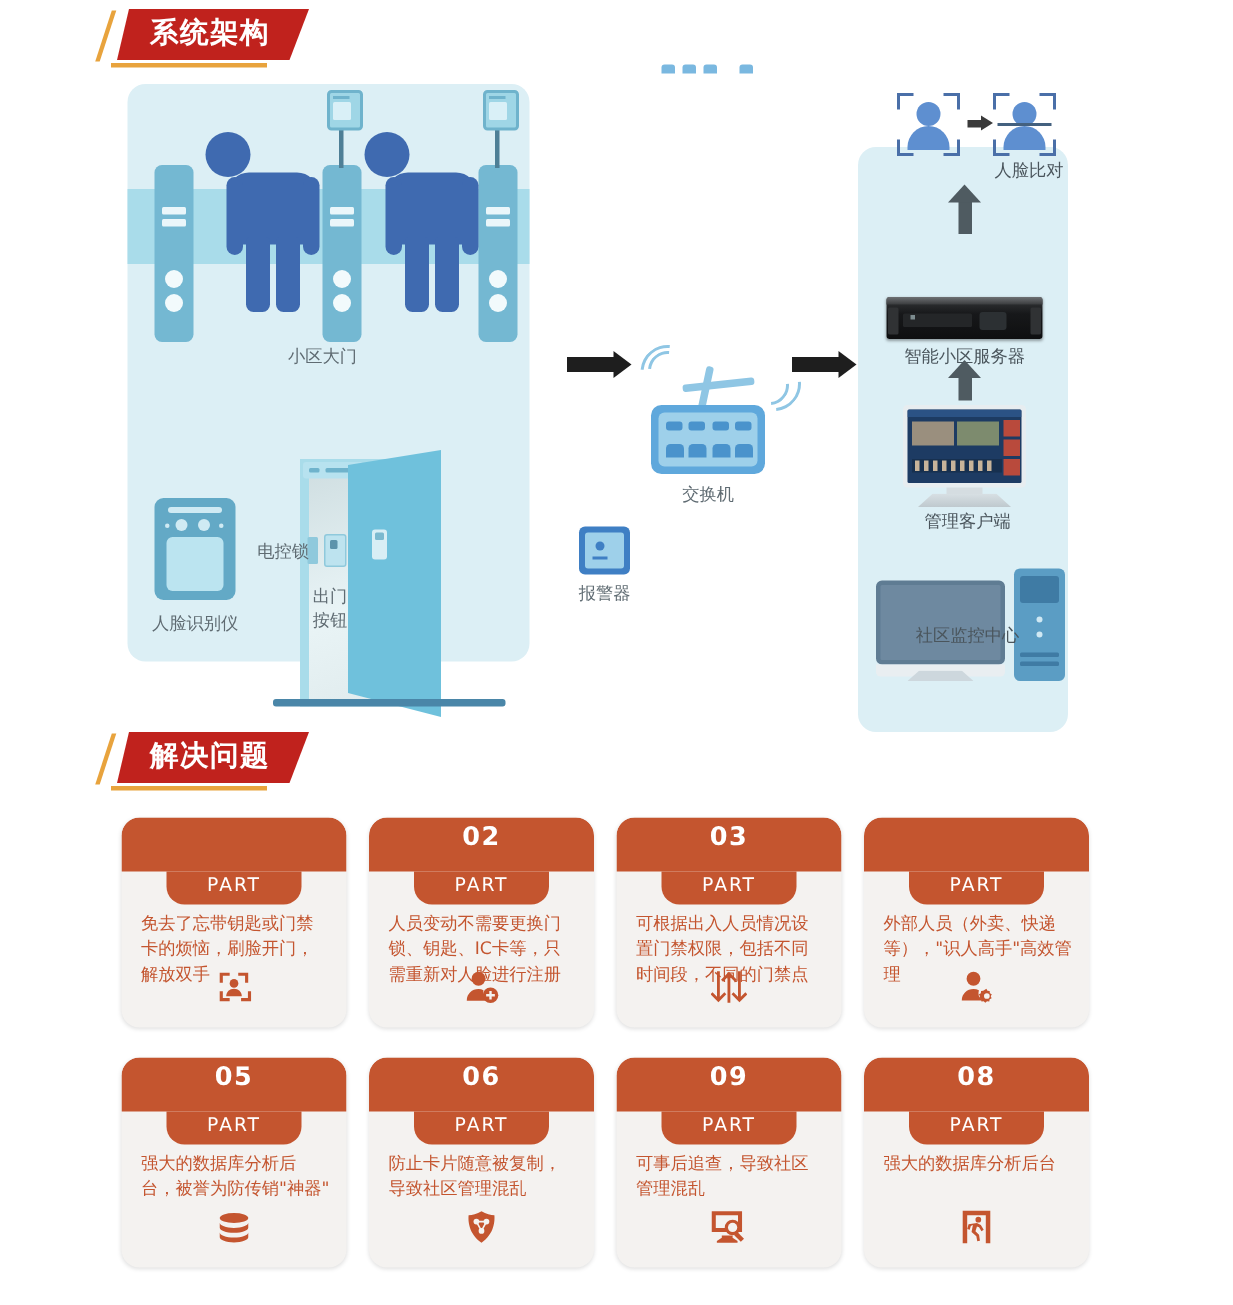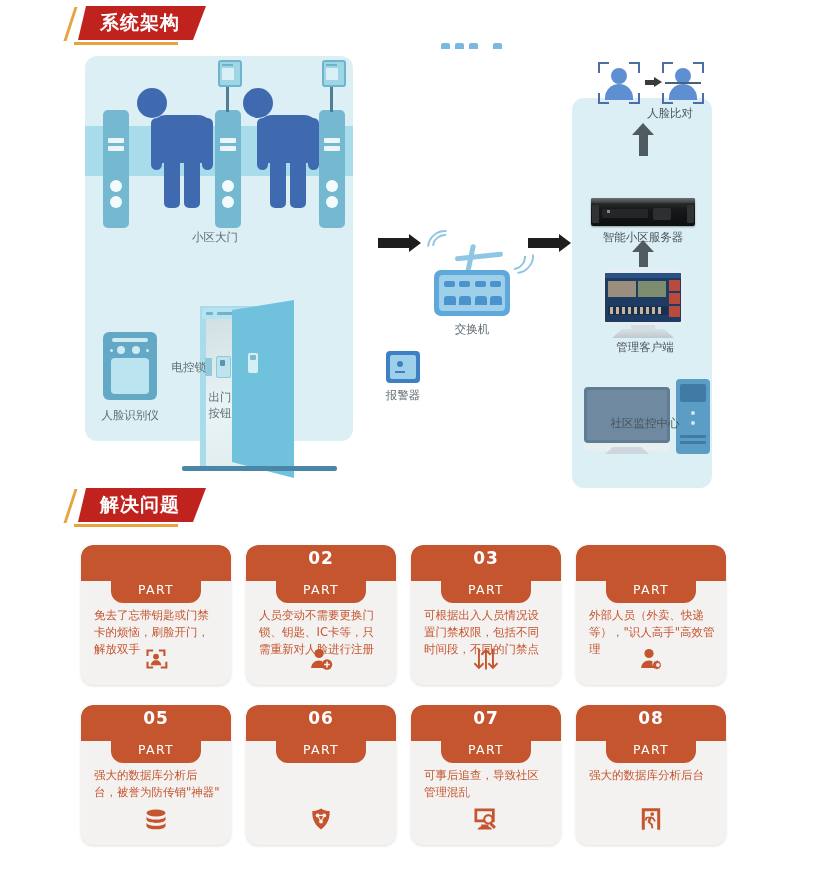--- a/index.html
+++ b/index.html
@@ -349,21 +349,21 @@
   </div>
   <div class="fc-item" style="left:662px;top:14px;">
     <div class="brk" style="left:0;top:0;border-right:none;border-bottom:none;"></div>
     <div class="brk" style="right:0;top:0;border-left:none;border-bottom:none;"></div>
     <div class="brk" style="left:0;bottom:0;border-right:none;border-top:none;"></div>
     <div class="brk" style="right:0;bottom:0;border-left:none;border-top:none;"></div>
     <div class="silh-h"></div>
     <div class="silh-b"></div>
     <div class="scanline"></div>
   </div>
-  <div class="caption dark" style="left:622px;top:58px;width:96px;text-align:center;">人脸比对</div>
+  <div class="caption dark" style="left:638px;top:58px;width:96px;text-align:center;">人脸比对</div>
 
   <div class="uparrow" style="left:639px;top:86px;height:22px;"></div>
 
   <div class="server">
     <div class="lip"></div>
     <div class="ear" style="left:1px;"></div>
     <div class="ear" style="right:1px;"></div>
     <div class="vent" style="left:11px;width:46px;"></div>
     <div class="fan"></div>
     <div class="led"></div>
@@ -493,34 +493,35 @@
           <path d="M2.5 13.6v3.3c0 1.9 4.25 3.4 9.5 3.4s9.5-1.5 9.5-3.4v-3.3c0 1.9-4.25 3.4-9.5 3.4s-9.5-1.5-9.5-3.4z"></path>
         </svg>
     </div>
   </div>
 
   <div class="card" style="left:246px;top:165px;">
     <div class="card-head"></div>
     <div class="card-num">06</div>
     <div class="card-tab"></div>
     <div class="card-part">PART</div>
+    <div class="card-body">防止卡片随意被复制，导致社区管理混乱</div>
     <div class="card-icon">
       <svg width="24" height="24" viewBox="0 0 24 24">
           <path d="M12 1.5c3 2 6.2 2.6 8.6 2.6.3 3.4.2 12.2-8.6 18.4C3.2 16.3 3.1 7.5 3.4 4.1 5.8 4.1 9 3.5 12 1.5z"></path>
           <circle cx="8.6" cy="8.4" r="1.9" fill="#f4f2f0"></circle>
           <circle cx="15.3" cy="8.4" r="1.9" fill="#f4f2f0"></circle>
           <circle cx="12" cy="14.6" r="1.9" fill="#f4f2f0"></circle>
           <path d="M8.6 8.4l6.7 0M8.6 8.4l3.4 6.2M15.3 8.4l-3.3 6.2" stroke="#f4f2f0" stroke-width="1.1" fill="none"></path>
         </svg>
     </div>
   </div>
 
   <div class="card" style="left:411px;top:165px;">
     <div class="card-head"></div>
-    <div class="card-num">07</div>
+    <div class="card-num">09</div>
     <div class="card-tab"></div>
     <div class="card-part">PART</div>
     <div class="card-body">可事后追查，导致社区管理混乱</div>
     <div class="card-icon">
       <svg width="26" height="24" viewBox="0 0 26 24">
           <path d="M1.5 1.5h20.2v13.8H1.5z"></path>
           <path d="M4.2 4.2h14.8v8.4H4.2z" fill="#f4f2f0"></path>
           <path d="M8.2 17.6h7.2v1.6l3.3 2.1v1.2H4.9v-1.2l3.3-2.1z"></path>
           <circle cx="15.4" cy="12.3" r="5.2"></circle>
           <circle cx="15.4" cy="12.3" r="3.1" fill="#f4f2f0"></circle>

